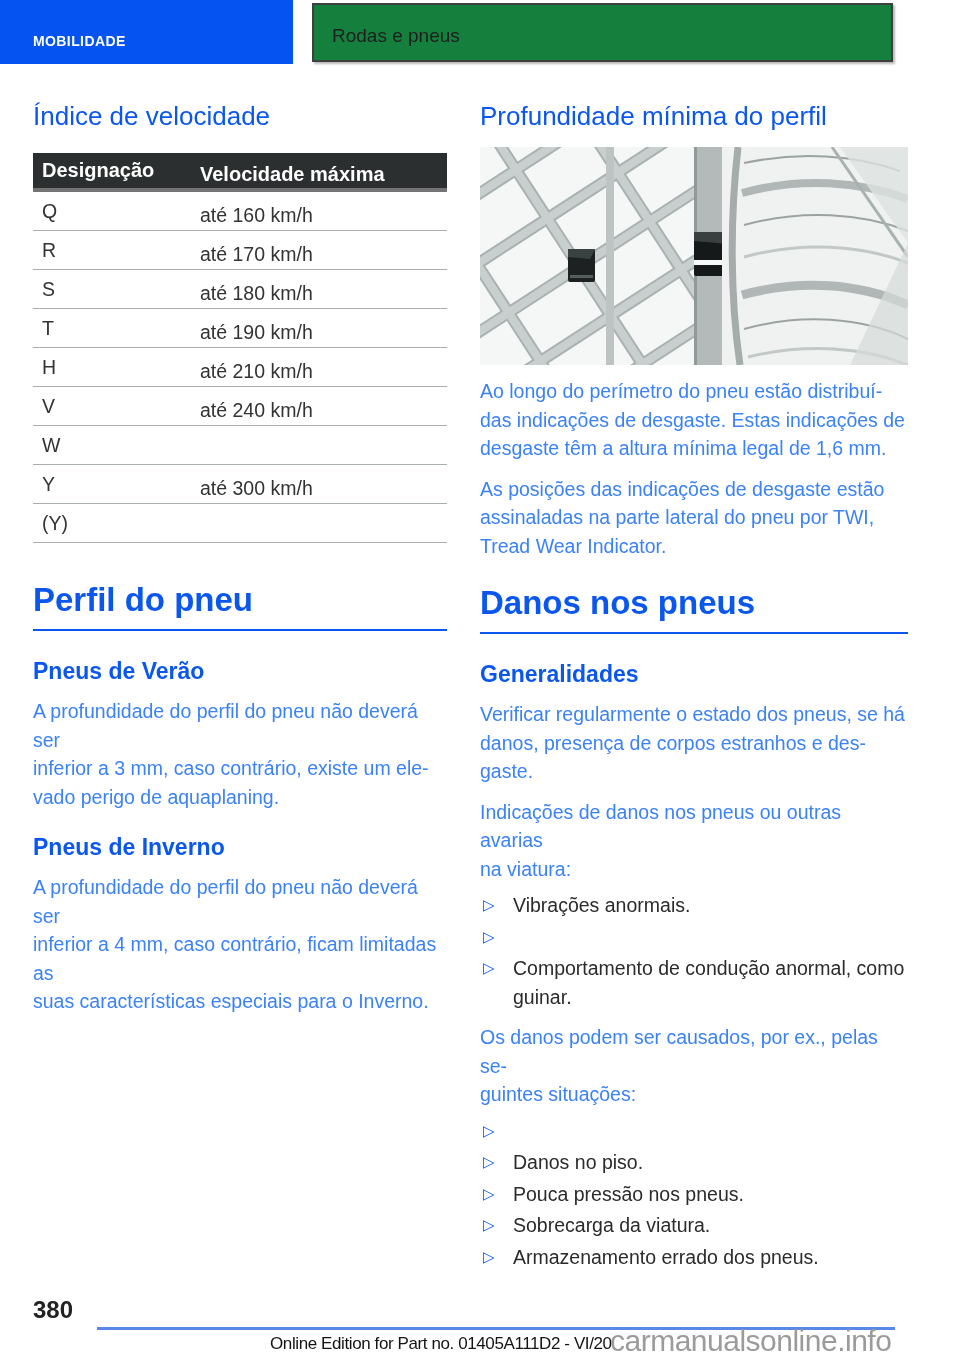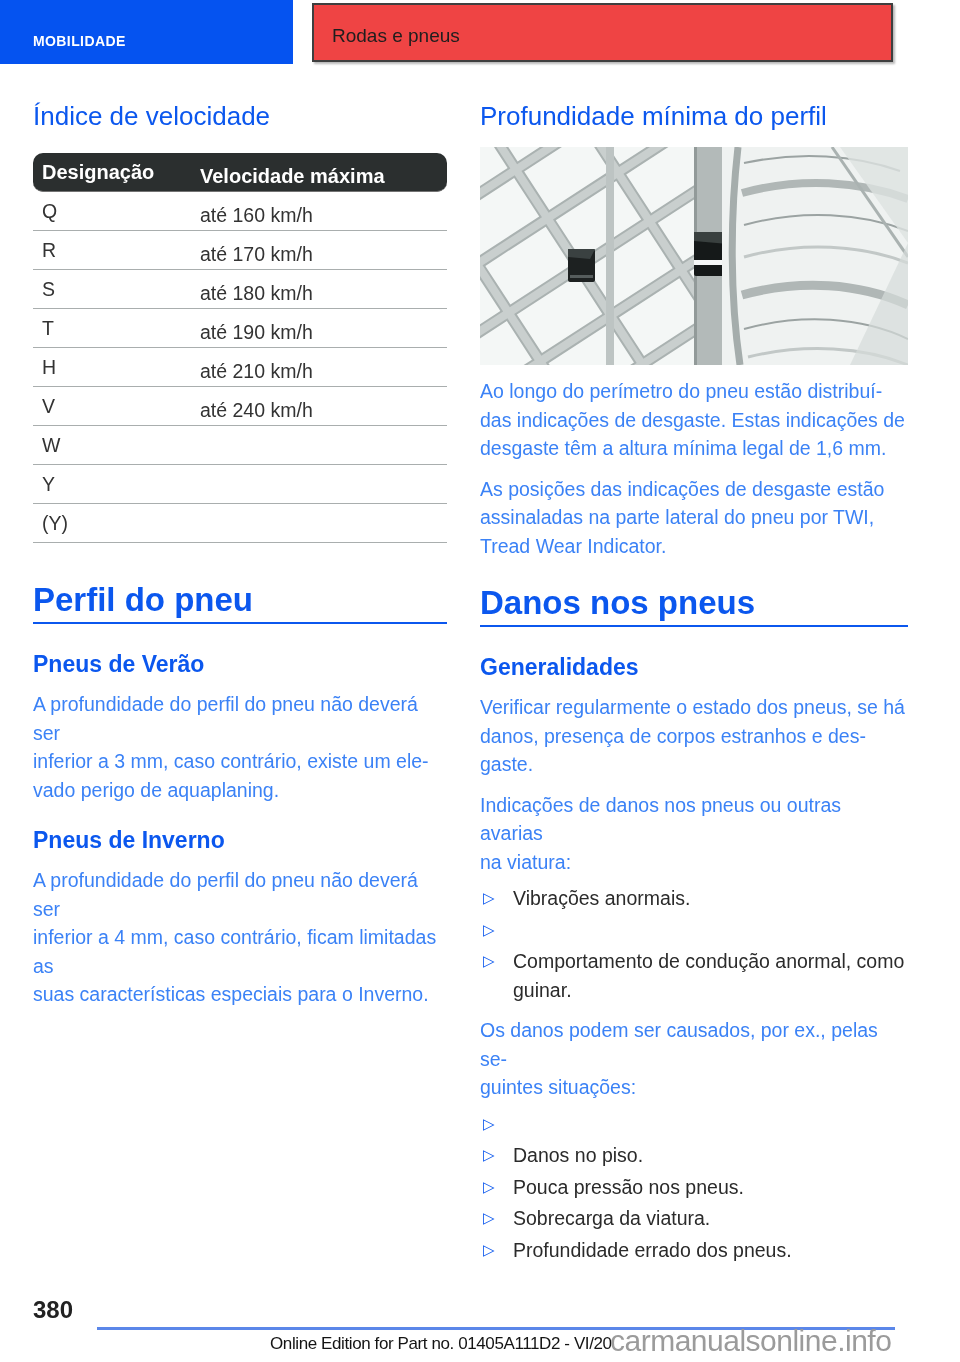--- a/index.html
+++ b/index.html
@@ -21,36 +21,36 @@
     display: flex; align-items: center;
     padding: 18px 0 0 33px;
   }
   .banner .chapter {
     color: #ffffff; font-weight: bold;
     font-size: 14px; letter-spacing: 0.4px;
   }
   .section-box {
     position: absolute; left: 312px; top: 3px;
     width: 581px; height: 59px;
-    background: #ef4444;
+    background: #15803d;
     border: 2px solid #3f3f3f;
     box-shadow: 2px 2px 2px rgba(0,0,0,0.28);
     display: flex; align-items: center;
     padding: 6px 0 0 18px;
   }
   .section-box .section-title { font-size: 19px; color: #1e1e1e; }
 
   
   .col { position: absolute; top: 100px; }
   .col-left  { left: 33px;  width: 414px; }
   .col-right { left: 480px; width: 428px; }
 
   h1.rule-heading {
     color: #0b57ee; font-size: 33px; line-height: 34px; font-weight: bold;
-    padding-bottom: 5px; border-bottom: 2px solid #0b57ee;
+    padding-bottom: 12px; border-bottom: 2px solid #0b57ee;
   }
   h2.sec-heading {
     color: #0b57ee; font-size: 26px; line-height: 32px; font-weight: normal;
   }
   h3.sub-heading {
     color: #0b57ee; font-size: 23px; line-height: 27px; font-weight: bold;
   }
   p.body {
     font-size: 19.5px; line-height: 28.5px; color: #3b82f6;
     white-space: pre-line;
@@ -60,21 +60,21 @@
   
   .speed-table { margin-top: 21px; width: 414px; }
   .t-row {
     display: flex; height: 39px; align-items: center;
     border-bottom: 1px solid #a9aeae;
     font-size: 19.5px; color: #333;
   }
   .t-row .c1 { width: 167px; padding-left: 9px; }
   .t-row .c2 { flex: 1; margin-top: 8px; }
   .t-head {
-    background: #2b2f2f; border-bottom: 1px solid #737373; border-radius: 10px;
+    background: #2b2f2f; border-bottom: 4px solid #737373;
   }
   .t-head .c1, .t-head .c2 { color: #ffffff; font-weight: bold; font-size: 20px; }
 
   .mt-h1-left  { margin-top: 40px; }
   .mt-h3      { margin-top: 27px; }
   .mt-h3-b    { margin-top: 23px; }
 
   
   .tire-figure { margin-top: 15px; width: 428px; height: 218px; display: block; }
   .mt-p-img { margin-top: 17px; }
@@ -155,20 +155,21 @@
     </div>
     <div class="t-row">
       <span class="c1">V</span>
       <span class="c2">até 240 km/h</span>
     </div>
     <div class="t-row">
       <span class="c1">W</span>
     </div>
     <div class="t-row">
       <span class="c1">Y</span>
+      <span class="c2">até 300 km/h</span>
     </div>
     <div class="t-row">
       <span class="c1">(Y)</span>
     </div>
   </div>
 
   <h1 class="rule-heading mt-h1-left">Perfil do pneu</h1>
 
   <h3 class="sub-heading mt-h3">Pneus de Verão</h3>
   <p class="body">A profundidade do perfil do pneu não deverá ser
@@ -318,21 +319,21 @@
     <li>
       <span class="tri">▷</span>
       <span class="li-text">Pouca pressão nos pneus.</span>
     </li>
     <li>
       <span class="tri">▷</span>
       <span class="li-text">Sobrecarga da viatura.</span>
     </li>
     <li>
       <span class="tri">▷</span>
-      <span class="li-text">Profundidade errado dos pneus.</span>
+      <span class="li-text">Armazenamento errado dos pneus.</span>
     </li>
   </ul>
 
 </div>
 
 <div class="page-number">380</div>
 <div class="footer-rule"></div>
 <div class="edition-text">Online Edition for Part no. 01405A111D2 - VI/20</div>
 <div class="watermark-text">carmanualsonline.info</div>
 

